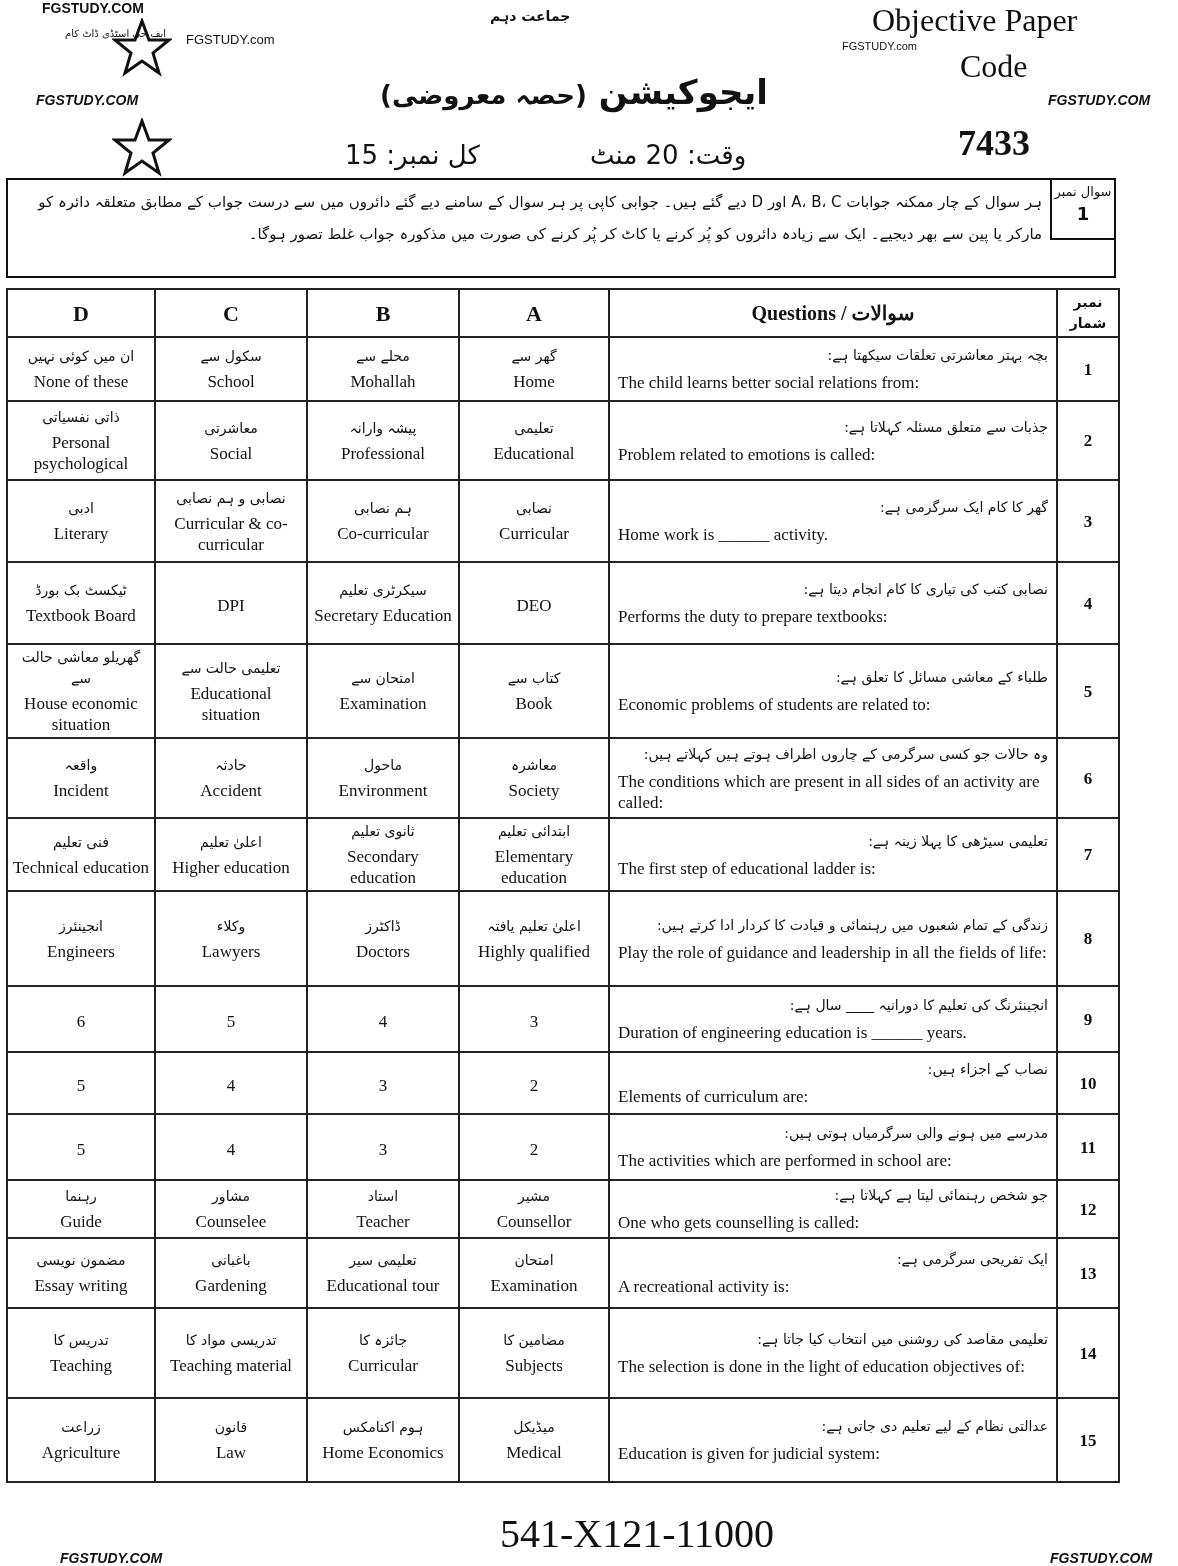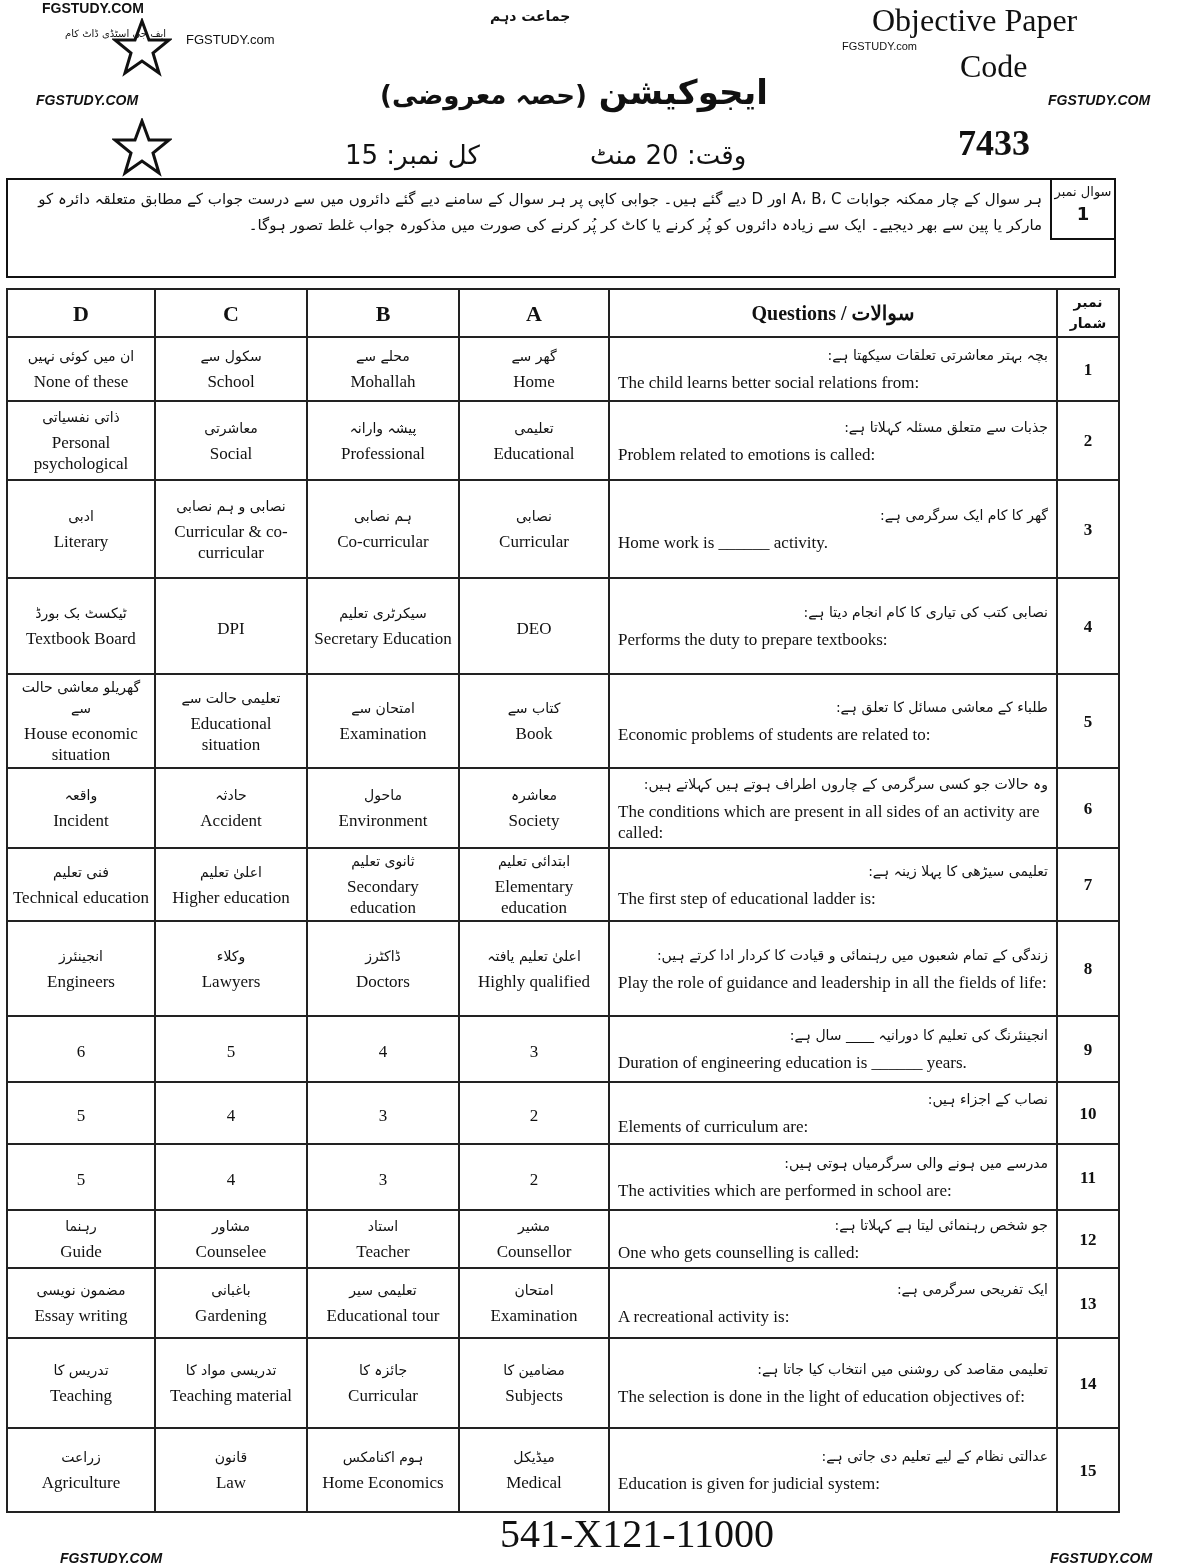--- a/index.html
+++ b/index.html
@@ -13,21 +13,21 @@
   #header-class-urdu { position: absolute; left: 490px; top: 8px; font-size: 14px; font-weight: bold; }
   #objective { position: absolute; left: 872px; top: 2px; font-size: 32px; }
   #code-label { position: absolute; left: 960px; top: 48px; font-size: 32px; }
   #code-value { position: absolute; left: 958px; top: 122px; font-size: 36px; font-weight: bold; }
   #time { position: absolute; left: 590px; top: 140px; font-size: 26px; }
   #marks { position: absolute; left: 345px; top: 140px; font-size: 26px; }
 
   #instr { position: absolute; left: 6px; top: 178px; width: 1110px; height: 100px; border: 2px solid #111; }
   #instr .qno { position: absolute; right: 0; top: 0; width: 64px; height: 60px; border-left: 2px solid #111; border-bottom: 2px solid #111; text-align: center; font-size: 13px; padding-top: 4px; }
   #instr .qno .n { display: block; font-size: 18px; font-weight: bold; margin-top: 4px; }
-  #instr .txt { position: absolute; right: 72px; top: 6px; left: 8px; font-size: 15px; line-height: 26px; text-align: right; }
+  #instr .txt { position: absolute; right: 72px; top: 6px; left: 8px; font-size: 15px; line-height: 32px; text-align: right; }
 
   table#mcq { position: absolute; left: 6px; top: 288px; width: 1112px; border-collapse: collapse; table-layout: fixed; }
   #mcq td, #mcq th { border: 2px solid #222; text-align: center; vertical-align: middle; padding: 2px 4px; font-size: 17px; line-height: 21px; }
   #mcq th { font-size: 22px; font-weight: bold; height: 42px; }
   #mcq th.q { font-size: 20px; }
   #mcq .opt .ur { display: block; font-size: 14px; margin-bottom: 4px; }
   #mcq td.qcell { text-align: left; padding: 4px 8px; }
   #mcq td.qcell .ur { display: block; text-align: right; font-size: 14px; margin-bottom: 6px; }
   #mcq td.qcell .en { display: block; font-size: 17px; }
   #mcq td.num { font-weight: bold; font-size: 17px; }
@@ -123,40 +123,40 @@
       <span>Professional</span></td>
         <td class="opt">
       <span class="ur urdu">تعلیمی</span>
       <span>Educational</span></td>
         <td class="qcell">
        <span class="ur urdu">جذبات سے متعلق مسئلہ کہلاتا ہے:</span>
        <span class="en">Problem related to emotions is called:</span>
         </td>
      <td class="num">2</td>
       </tr>
-      <tr style="height: 98px;">
+      <tr style="height: 82px;">
         <td class="opt">
       <span class="ur urdu">ادبی</span>
       <span>Literary</span></td>
         <td class="opt">
       <span class="ur urdu">نصابی و ہم نصابی</span>
       <span>Curricular &amp; co-curricular</span></td>
         <td class="opt">
       <span class="ur urdu">ہم نصابی</span>
       <span>Co-curricular</span></td>
         <td class="opt">
       <span class="ur urdu">نصابی</span>
       <span>Curricular</span></td>
         <td class="qcell">
        <span class="ur urdu">گھر کا کام ایک سرگرمی ہے:</span>
        <span class="en">Home work is ______ activity.</span>
         </td>
      <td class="num">3</td>
       </tr>
-      <tr style="height: 96px;">
+      <tr style="height: 82px;">
         <td class="opt">
       <span class="ur urdu">ٹیکسٹ بک بورڈ</span>
       <span>Textbook Board</span></td>
         <td class="opt">
       <span class="ur urdu"></span>
       <span>DPI</span></td>
         <td class="opt">
       <span class="ur urdu">سیکرٹری تعلیم</span>
       <span>Secretary Education</span></td>
         <td class="opt">

